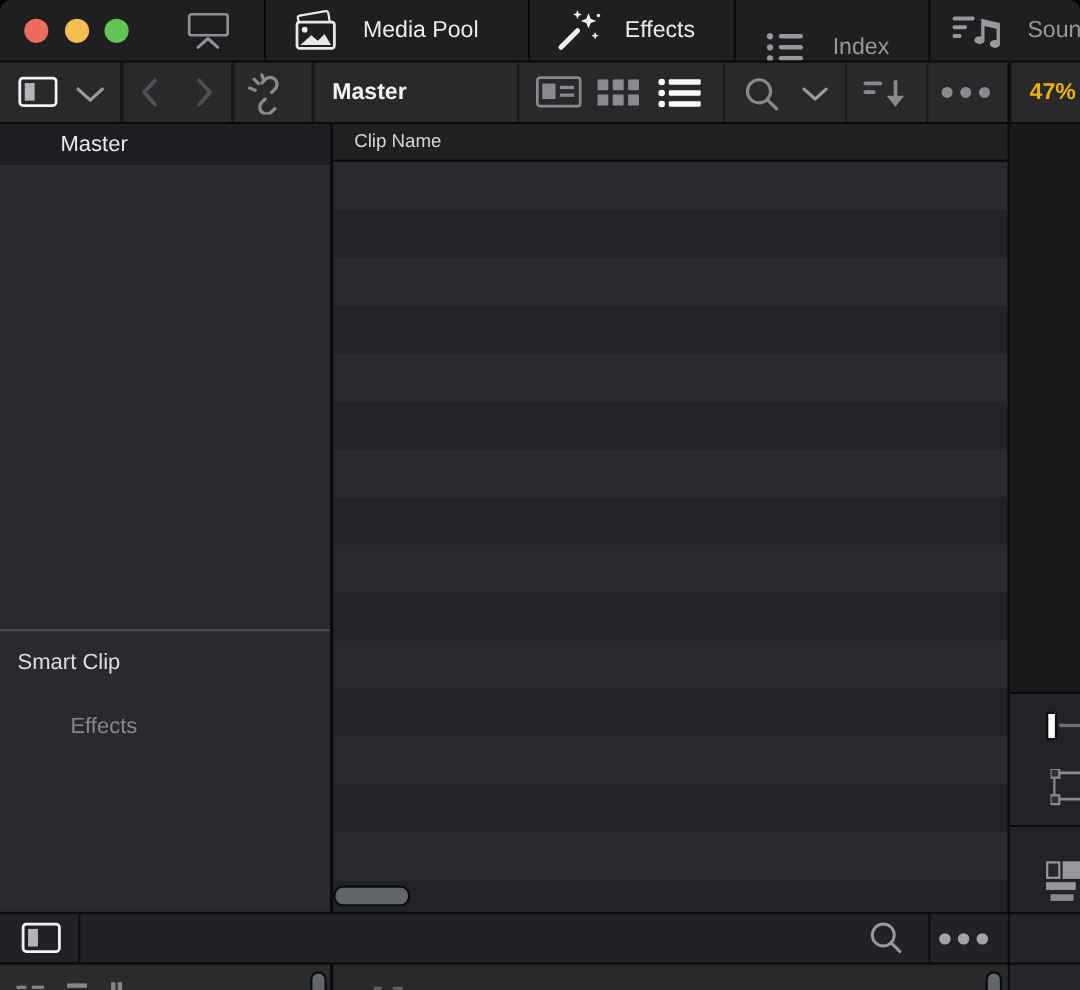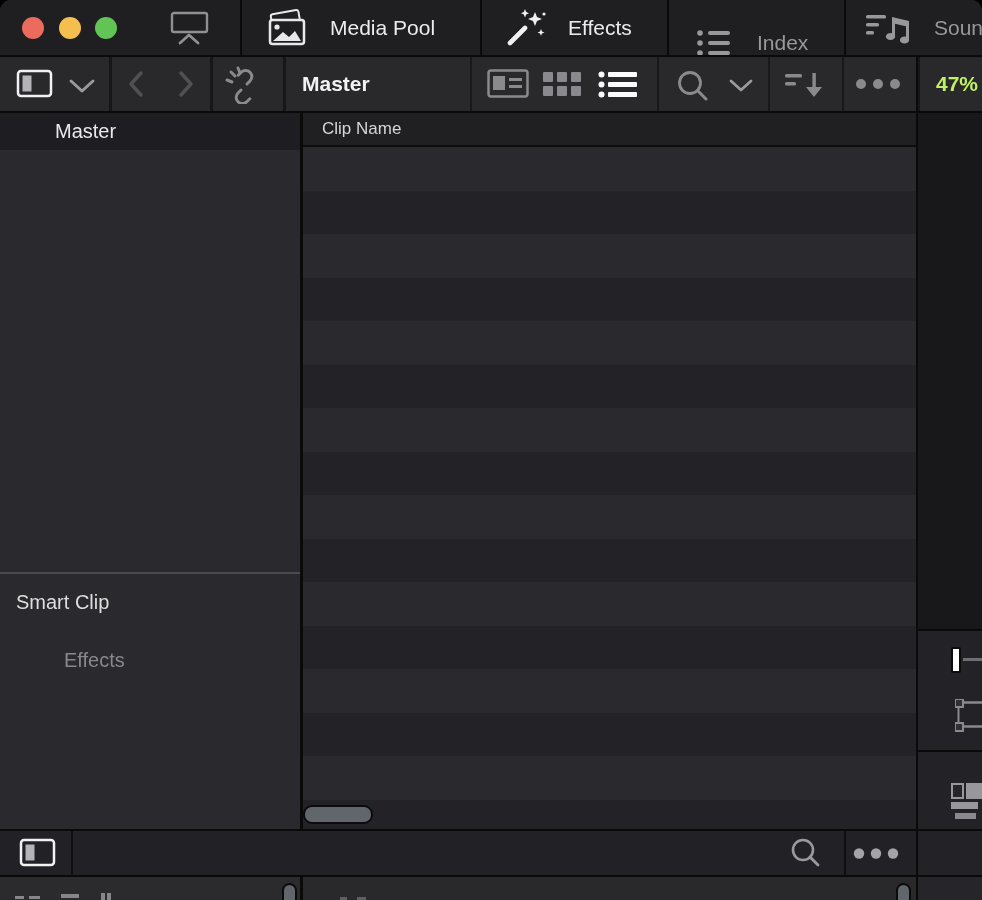--- a/index.html
+++ b/index.html
@@ -198,21 +198,21 @@
     <div class="ab" style="left:842px;top:0;width:2px;height:54px;background:#19191c;"></div>
 
     <svg class="ab" style="left:854px;top:20px;" width="48" height="14" viewBox="0 0 48 14">
       <g fill="#8a8a8e">
         <circle cx="7" cy="7" r="5"></circle>
           <circle cx="24" cy="7" r="5"></circle>
           <circle cx="41" cy="7" r="5"></circle>
       </g>
     </svg>
 
-    <span class="ab lbl" style="left:936px;top:0;font-size:21px;font-weight:bold;line-height:54px;color:#bef264;">47%</span>
+    <span class="ab lbl" style="left:936px;top:0;font-size:21px;font-weight:bold;line-height:54px;color:#eab308;">47%</span>
   </div>
 
   <div class="ab hborder" style="left:0;top:111px;width:982px;height:2px;"></div>
 
   <div class="ab" style="left:0;top:113px;width:300px;height:716px;background:var(--sidebar-bg);">
     <div class="ab" style="left:0;top:0;width:300px;height:37px;background:var(--sel-row);">
       <span class="ab lbl" style="left:55px;top:0;font-size:20px;line-height:37px;color:#e9e9eb;">Master</span>
     </div>
     <div class="ab" style="left:0;top:459px;width:300px;height:2px;background:#4b4b50;"></div>
     <span class="ab lbl" style="left:16px;top:478px;font-size:20px;color:#dededf;">Smart Clip</span>

